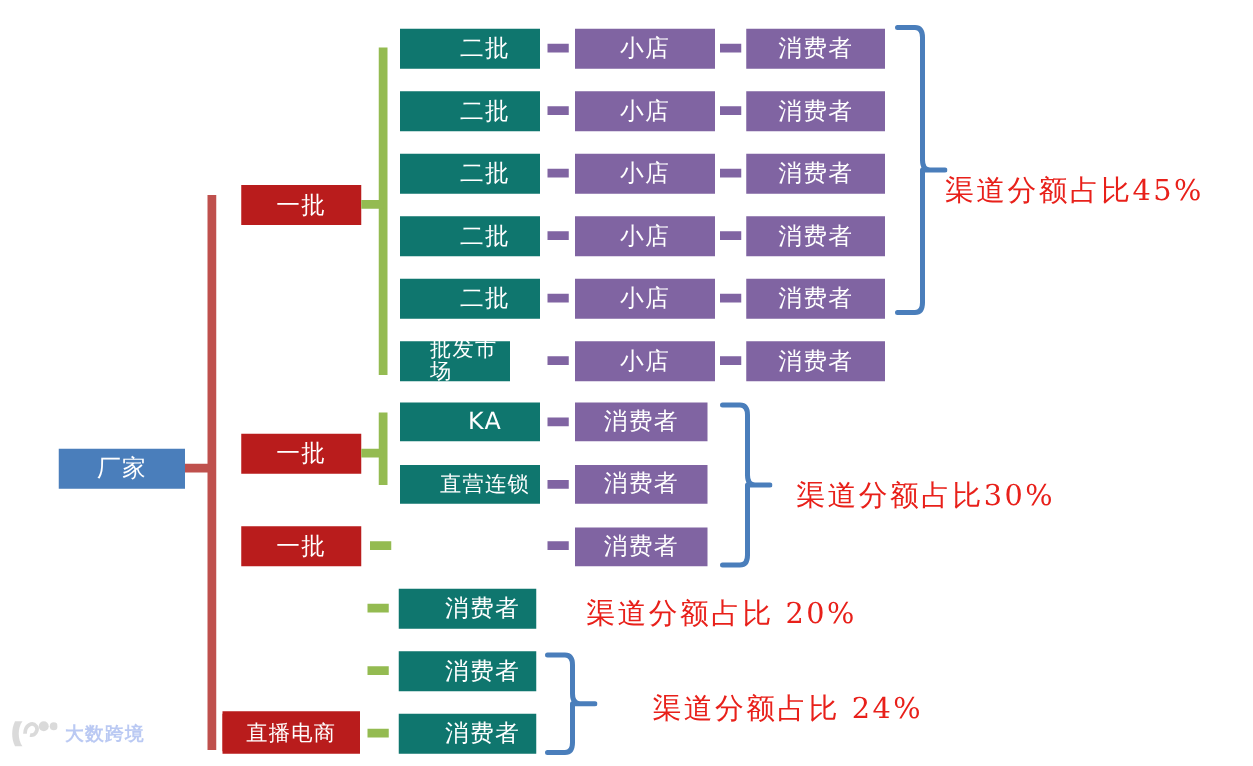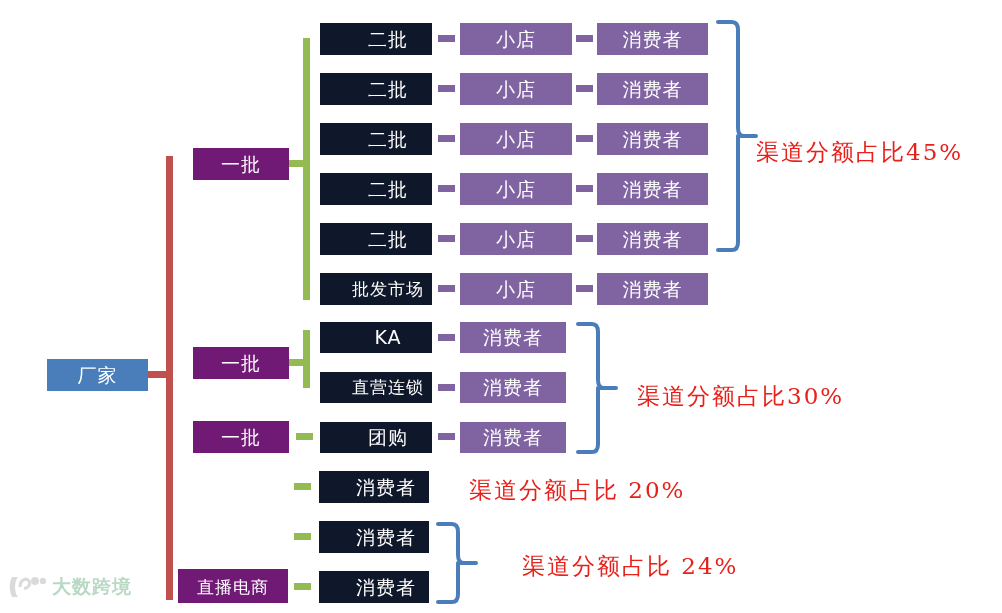--- a/index.html
+++ b/index.html
@@ -2,22 +2,22 @@
 <html><head>
 <meta charset="utf-8">
 <style>
   html,body{margin:0;padding:0;background:#ffffff;}
   body{font-family:"DejaVu Sans","Liberation Sans",sans-serif;}
   #canvas{position:relative;width:1002px;height:613px;background:#ffffff;overflow:hidden;}
 
   .box{position:absolute;display:flex;align-items:center;justify-content:center;
        color:#ffffff;font-size:19px;line-height:1;letter-spacing:1px;
        font-family:"DejaVu Sans","Liberation Sans",sans-serif;box-sizing:border-box;}
-  .box.green{background:#0f172a;padding-left:24px;}
-  .box.red{background:#701a75;text-align:right;}
+  .box.green{background:#0f766e;padding-left:24px;}
+  .box.red{background:#b91c1c;text-align:right;}
   .box.purple{background:#8064a2;}
   .box.blue{background:#4a7ebb;}
   .box.small{font-size:17px;}
 
   .dash{position:absolute;height:7px;width:17px;}
   .dash.purple{background:#8064a2;}
   .dash.green{background:#94bb51;}
 
   .vline{position:absolute;width:7px;}
   .vline.red{background:#bf504d;}
@@ -29,21 +29,21 @@
 
   .bracket{position:absolute;}
   .bracket svg{display:block;}
 
   .note{position:absolute;color:#e8201a;font-size:23px;white-space:nowrap;
         font-family:"DejaVu Serif","Liberation Serif",serif;letter-spacing:2px;}
 
   .watermark{position:absolute;left:8px;top:566px;width:170px;height:42px;
              display:flex;align-items:center;gap:6px;opacity:.30;}
   .wm-logo{width:38px;height:26px;position:relative;}
-  .wm-text{font-size:19px;color:#15803d;font-weight:bold;letter-spacing:1px;
+  .wm-text{font-size:15px;color:#1d4ed8;font-weight:bold;letter-spacing:1px;
            font-family:"DejaVu Sans","Liberation Sans",sans-serif;}
 </style>
 </head>
 <body>
 
 <div id="canvas">
 
   <div class="box blue" style="left:47px;top:359px;width:101px;height:32px;">
     <span>厂家</span>
   </div>
@@ -123,21 +123,21 @@
   </div>
   <div class="dash purple" style="left:438px;top:235px;"></div>
   <div class="box purple" style="left:460px;top:223px;width:112px;height:32px;">
     <span>小店</span>
   </div>
   <div class="dash purple" style="left:576px;top:235px;"></div>
   <div class="box purple" style="left:597px;top:223px;width:111px;height:32px;">
     <span>消费者</span>
   </div>
 
-  <div class="box green small" style="left:320px;top:273px;width:112px;height:32px;">
+  <div class="box green small" style="left:320px;top:273px;width:88px;height:32px;">
     <span>批发市场</span>
   </div>
   <div class="dash purple" style="left:438px;top:285px;"></div>
   <div class="box purple" style="left:460px;top:273px;width:112px;height:32px;">
     <span>小店</span>
   </div>
   <div class="dash purple" style="left:576px;top:285px;"></div>
   <div class="box purple" style="left:597px;top:273px;width:111px;height:32px;">
     <span>消费者</span>
   </div>
@@ -155,23 +155,20 @@
 
   <div class="box green small" style="left:320px;top:372px;width:112px;height:31px;font-family:Liberation Serif, serif;">
     <span>直营连锁</span>
   </div>
   <div class="dash purple" style="left:438px;top:384px;"></div>
   <div class="box purple" style="left:460px;top:372px;width:106px;height:31px;">
     <span>消费者</span>
   </div>
 
   <div class="dash green" style="left:296px;top:433px;"></div>
-  <div class="box green" style="left:320px;top:422px;width:112px;height:31px;">
-    <span>团购</span>
-  </div>
   <div class="dash purple" style="left:438px;top:433px;"></div>
   <div class="box purple" style="left:460px;top:422px;width:106px;height:31px;">
     <span>消费者</span>
   </div>
 
   <div class="dash green" style="left:294px;top:483px;"></div>
   <div class="box green" style="left:319px;top:471px;width:110px;height:32px;">
     <span>消费者</span>
   </div>
 

